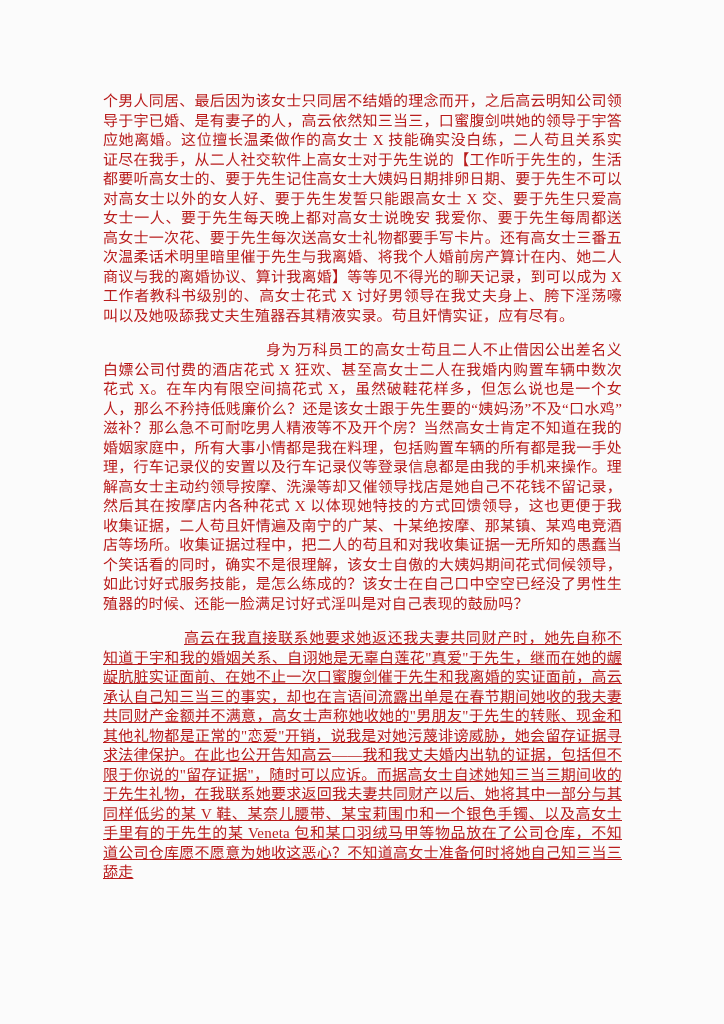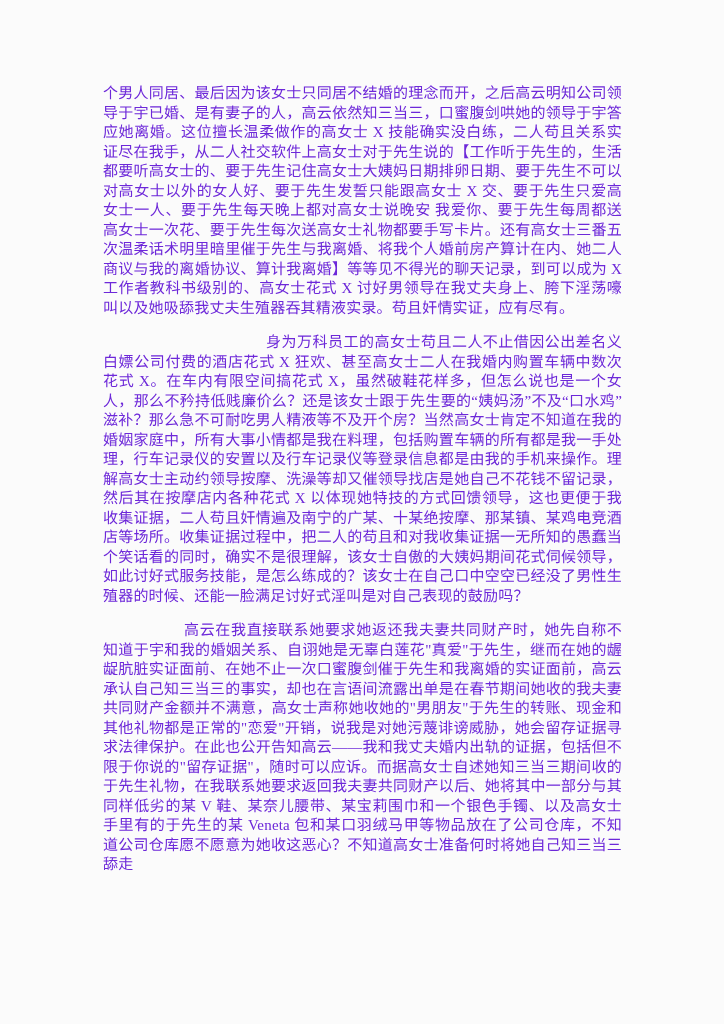--- a/index.html
+++ b/index.html
@@ -14,34 +14,34 @@
     background: #fbfbfb;
     overflow: hidden;
   }
   .content {
     position: absolute;
     left: 103px;
     top: 80px;
     width: 519px;
   }
   .para {
-    margin: 4px 0 15px 0;
+    margin: 12px 0 15px 0;
     font-family: "Liberation Serif", "DejaVu Serif", serif;
     font-size: 15px;
     letter-spacing: 0.2px;
     line-height: 19.5px;
-    color: #6d28d9;
+    color: #b91c1c;
     text-align: justify;
     text-align-last: left;
     word-break: break-all;
   }
   .para:last-child { margin-bottom: 0; }
   .indent-none   { text-indent: 0; }
   .indent-large  { text-indent: 163px; }
-  .indent-medium { text-indent: 81px; }
+  .indent-medium { text-indent: 81px; text-decoration: underline; }
 </style>
 </head>
 <body>
 
 <div class="page">
   <div class="content">
     <p class="para indent-none">个男人同居、最后因为该女士只同居不结婚的理念而开，之后高云明知公司领导于宇已婚、是有妻子的人，高云依然知三当三，口蜜腹剑哄她的领导于宇答应她离婚。这位擅长温柔做作的高女士 X 技能确实没白练，二人苟且关系实证尽在我手，从二人社交软件上高女士对于先生说的【工作听于先生的，生活都要听高女士的、要于先生记住高女士大姨妈日期排卵日期、要于先生不可以对高女士以外的女人好、要于先生发誓只能跟高女士 X 交、要于先生只爱高女士一人、要于先生每天晚上都对高女士说晚安 我爱你、要于先生每周都送高女士一次花、要于先生每次送高女士礼物都要手写卡片。还有高女士三番五次温柔话术明里暗里催于先生与我离婚、将我个人婚前房产算计在内、她二人商议与我的离婚协议、算计我离婚】等等见不得光的聊天记录，到可以成为 X 工作者教科书级别的、高女士花式 X 讨好男领导在我丈夫身上、胯下淫荡嚎叫以及她吸舔我丈夫生殖器吞其精液实录。苟且奸情实证，应有尽有。</p>
     <p class="para indent-large">身为万科员工的高女士苟且二人不止借因公出差名义白嫖公司付费的酒店花式 X 狂欢、甚至高女士二人在我婚内购置车辆中数次花式 X。在车内有限空间搞花式 X，虽然破鞋花样多，但怎么说也是一个女人，那么不矜持低贱廉价么？还是该女士跟于先生要的“姨妈汤”不及“口水鸡”滋补？那么急不可耐吃男人精液等不及开个房？当然高女士肯定不知道在我的婚姻家庭中，所有大事小情都是我在料理，包括购置车辆的所有都是我一手处理，行车记录仪的安置以及行车记录仪等登录信息都是由我的手机来操作。理解高女士主动约领导按摩、洗澡等却又催领导找店是她自己不花钱不留记录，然后其在按摩店内各种花式 X 以体现她特技的方式回馈领导，这也更便于我收集证据，二人苟且奸情遍及南宁的广某、十某绝按摩、那某镇、某鸡电竞酒店等场所。收集证据过程中，把二人的苟且和对我收集证据一无所知的愚蠢当个笑话看的同时，确实不是很理解，该女士自傲的大姨妈期间花式伺候领导，如此讨好式服务技能，是怎么练成的？该女士在自己口中空空已经没了男性生殖器的时候、还能一脸满足讨好式淫叫是对自己表现的鼓励吗？</p>
     <p class="para indent-medium">高云在我直接联系她要求她返还我夫妻共同财产时，她先自称不知道于宇和我的婚姻关系、自诩她是无辜白莲花"真爱"于先生，继而在她的龌龊肮脏实证面前、在她不止一次口蜜腹剑催于先生和我离婚的实证面前，高云承认自己知三当三的事实，却也在言语间流露出单是在春节期间她收的我夫妻共同财产金额并不满意，高女士声称她收她的"男朋友"于先生的转账、现金和其他礼物都是正常的"恋爱"开销，说我是对她污蔑诽谤威胁，她会留存证据寻求法律保护。在此也公开告知高云——我和我丈夫婚内出轨的证据，包括但不限于你说的"留存证据"，随时可以应诉。而据高女士自述她知三当三期间收的于先生礼物，在我联系她要求返回我夫妻共同财产以后、她将其中一部分与其同样低劣的某 V 鞋、某奈儿腰带、某宝莉围巾和一个银色手镯、以及高女士手里有的于先生的某 Veneta 包和某口羽绒马甲等物品放在了公司仓库，不知道公司仓库愿不愿意为她收这恶心？不知道高女士准备何时将她自己知三当三舔走</p>
   </div>

